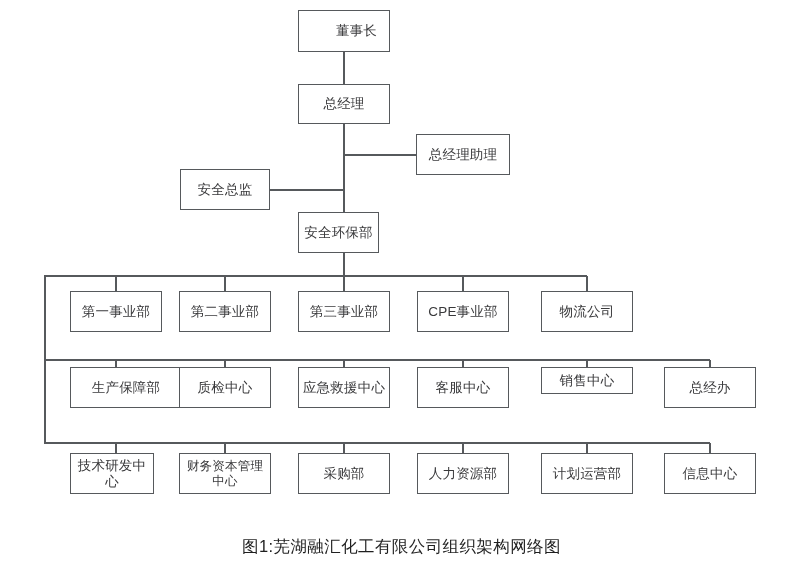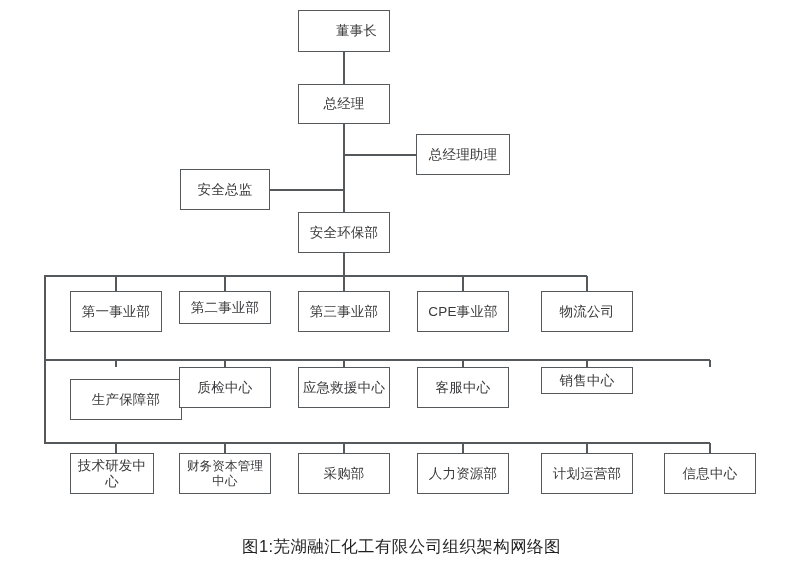--- a/index.html
+++ b/index.html
@@ -82,40 +82,40 @@
   <div class="node-box" style="left:416px; top:134px; width:94px; height:41px;">
     <span class="node-label">总经理助理</span>
   </div>
 
   <div class="connector h" style="left:270px; top:189.2px; width:74px;"></div>
 
   <div class="node-box" style="left:180px; top:169px; width:90px; height:41px;">
     <span class="node-label">安全总监</span>
   </div>
 
-  <div class="node-box" style="left:298px; top:212px; width:92px; height:41px;">
+  <div class="node-box" style="left:298px; top:212px; width:81px; height:41px;">
     <span class="node-label">安全环保部</span>
   </div>
 
   <div class="connector v" style="left:343.2px; top:253px; height:38px;"></div>
 
   <div class="connector v" style="left:44px; top:276px; height:168px;"></div>
 
   <div class="connector h" style="left:44px; top:275.2px; width:543px;"></div>
 
   <div class="connector v" style="left:115.2px; top:276px; height:15px;"></div>
   <div class="connector v" style="left:224.2px; top:276px; height:15px;"></div>
   <div class="connector v" style="left:343.2px; top:276px; height:15px;"></div>
   <div class="connector v" style="left:462.2px; top:276px; height:15px;"></div>
   <div class="connector v" style="left:586.2px; top:276px; height:15px;"></div>
 
   <div class="node-box" style="left:70px; top:291px; width:92px; height:41px;">
     <span class="node-label">第一事业部</span>
   </div>
-  <div class="node-box" style="left:179px; top:291px; width:92px; height:33px;">
+  <div class="node-box" style="left:179px; top:291px; width:92px; height:41px;">
     <span class="node-label">第二事业部</span>
   </div>
   <div class="node-box" style="left:298px; top:291px; width:92px; height:41px;">
     <span class="node-label">第三事业部</span>
   </div>
   <div class="node-box" style="left:417px; top:291px; width:92px; height:41px;">
     <span class="node-label">CPE事业部</span>
   </div>
   <div class="node-box" style="left:541px; top:291px; width:92px; height:41px;justify-content:center;">
     <span class="node-label">物流公司</span>
@@ -123,34 +123,37 @@
 
   <div class="connector h" style="left:44px; top:359.2px; width:666px;"></div>
 
   <div class="connector v" style="left:115.2px; top:360px; height:7px;"></div>
   <div class="connector v" style="left:224.2px; top:360px; height:7px;"></div>
   <div class="connector v" style="left:343.2px; top:360px; height:7px;"></div>
   <div class="connector v" style="left:462.2px; top:360px; height:7px;"></div>
   <div class="connector v" style="left:586.2px; top:360px; height:7px;"></div>
   <div class="connector v" style="left:709.2px; top:360px; height:7px;"></div>
 
-  <div class="node-box" style="left:70px; top:379px; width:112px; height:41px;">
+  <div class="node-box" style="left:70px; top:367px; width:112px; height:41px;">
     <span class="node-label">生产保障部</span>
   </div>
   <div class="node-box" style="left:179px; top:367px; width:92px; height:41px;">
     <span class="node-label">质检中心</span>
   </div>
   <div class="node-box" style="left:298px; top:367px; width:92px; height:41px;">
     <span class="node-label">应急救援中心</span>
   </div>
   <div class="node-box" style="left:417px; top:367px; width:92px; height:41px;">
     <span class="node-label">客服中心</span>
   </div>
   <div class="node-box" style="left:541px; top:367px; width:92px; height:27px;">
     <span class="node-label">销售中心</span>
+  </div>
+  <div class="node-box" style="left:664px; top:367px; width:92px; height:41px;">
+    <span class="node-label">总经办</span>
   </div>
 
   <div class="connector h" style="left:44px; top:442.2px; width:666px;"></div>
 
   <div class="connector v" style="left:115.2px; top:443px; height:10px;"></div>
   <div class="connector v" style="left:224.2px; top:443px; height:10px;"></div>
   <div class="connector v" style="left:343.2px; top:443px; height:10px;"></div>
   <div class="connector v" style="left:462.2px; top:443px; height:10px;"></div>
   <div class="connector v" style="left:586.2px; top:443px; height:10px;"></div>
   <div class="connector v" style="left:709.2px; top:443px; height:10px;"></div>

